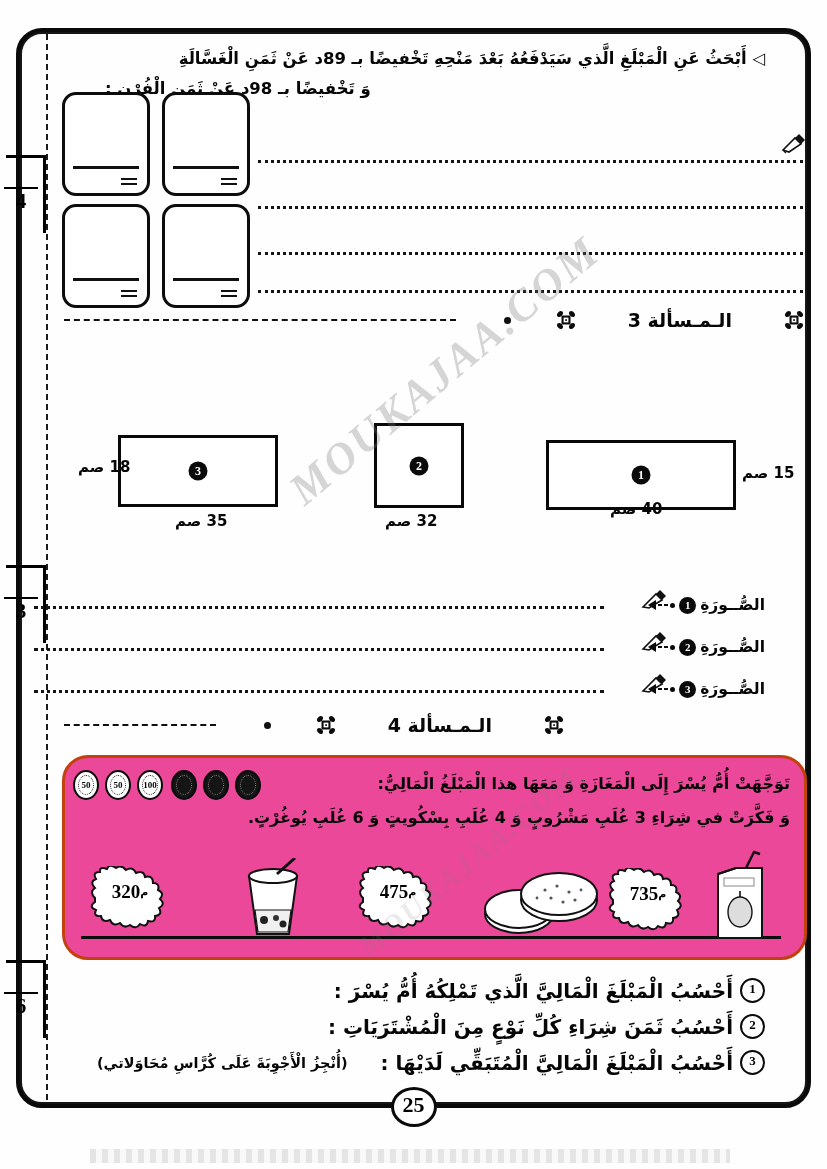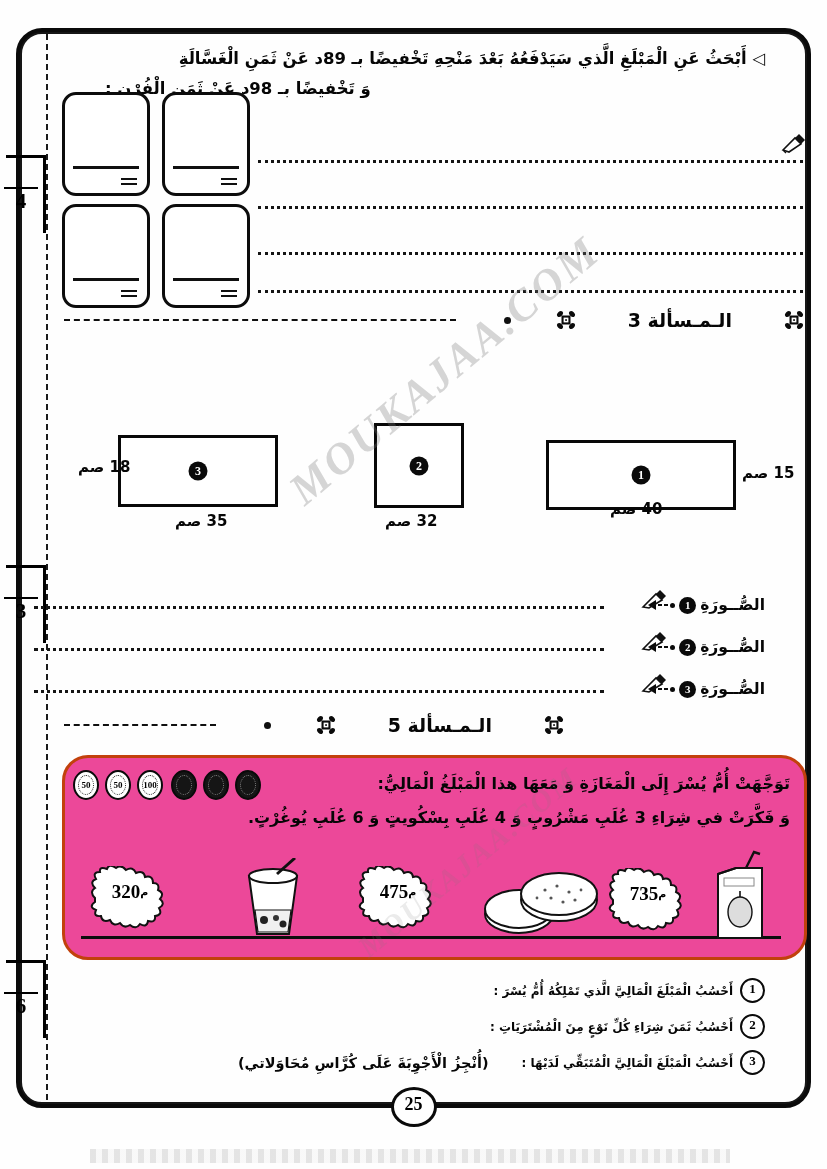--- a/index.html
+++ b/index.html
@@ -366,33 +366,33 @@
   }
   .qcircle {
     width: 21px; height: 21px;
     border: 2px solid #0a0a0a;
     border-radius: 50%;
     font-size: 13px; font-weight: 700;
     line-height: 18px; text-align: center;
     font-family: "Liberation Serif","DejaVu Serif",serif;
     flex: 0 0 auto;
   }
-  .qtext { font-size: 12px; font-weight: 700; white-space: nowrap; }
+  .qtext { font-size: 20px; font-weight: 700; white-space: nowrap; }
   .qnote { font-size: 14.5px; font-weight: 700; white-space: nowrap; }
 
   
   .pagenum {
     position: absolute;
     left: 50%;
     transform: translateX(-50%);
     width: 40px; height: 34px;
     border: 3px solid #0a0a0a;
     border-radius: 50%;
     background: #fff;
-    font-size: 18px; font-weight: 700;
+    font-size: 22px; font-weight: 700;
     line-height: 29px; text-align: center;
     font-family: "Liberation Serif","DejaVu Serif",serif;
     z-index: 5;
   }
 
   
   .watermark {
     position: absolute;
     color: rgba(120,120,120,0.30);
     font-size: 44px;
@@ -597,21 +597,21 @@
           <ellipse cx="5" cy="5" rx="3.4" ry="2.4" transform="rotate(-45 5 5)"></ellipse>
           <ellipse cx="17" cy="5" rx="3.4" ry="2.4" transform="rotate(45 17 5)"></ellipse>
           <ellipse cx="5" cy="17" rx="3.4" ry="2.4" transform="rotate(45 5 17)"></ellipse>
           <ellipse cx="17" cy="17" rx="3.4" ry="2.4" transform="rotate(-45 17 17)"></ellipse>
         </g>
         <rect x="6.5" y="6.5" width="9" height="9" fill="#0b0b0b"></rect>
         <rect x="8.6" y="8.6" width="4.8" height="4.8" fill="#fff"></rect>
         <rect x="10.2" y="10.2" width="1.7" height="1.7" fill="#0b0b0b"></rect>
       </svg>
     </div>
-    <div class="ar lbl">الـمـسألة 5</div>
+    <div class="ar lbl">الـمـسألة 4</div>
     <div class="flower">
       <svg width="22" height="22" viewBox="0 0 22 22">
         <g fill="#0b0b0b">
           <ellipse cx="5" cy="5" rx="3.4" ry="2.4" transform="rotate(-45 5 5)"></ellipse>
           <ellipse cx="17" cy="5" rx="3.4" ry="2.4" transform="rotate(45 17 5)"></ellipse>
           <ellipse cx="5" cy="17" rx="3.4" ry="2.4" transform="rotate(45 5 17)"></ellipse>
           <ellipse cx="17" cy="17" rx="3.4" ry="2.4" transform="rotate(-45 17 17)"></ellipse>
         </g>
         <rect x="6.5" y="6.5" width="9" height="9" fill="#0b0b0b"></rect>
         <rect x="8.6" y="8.6" width="4.8" height="4.8" fill="#fff"></rect>

